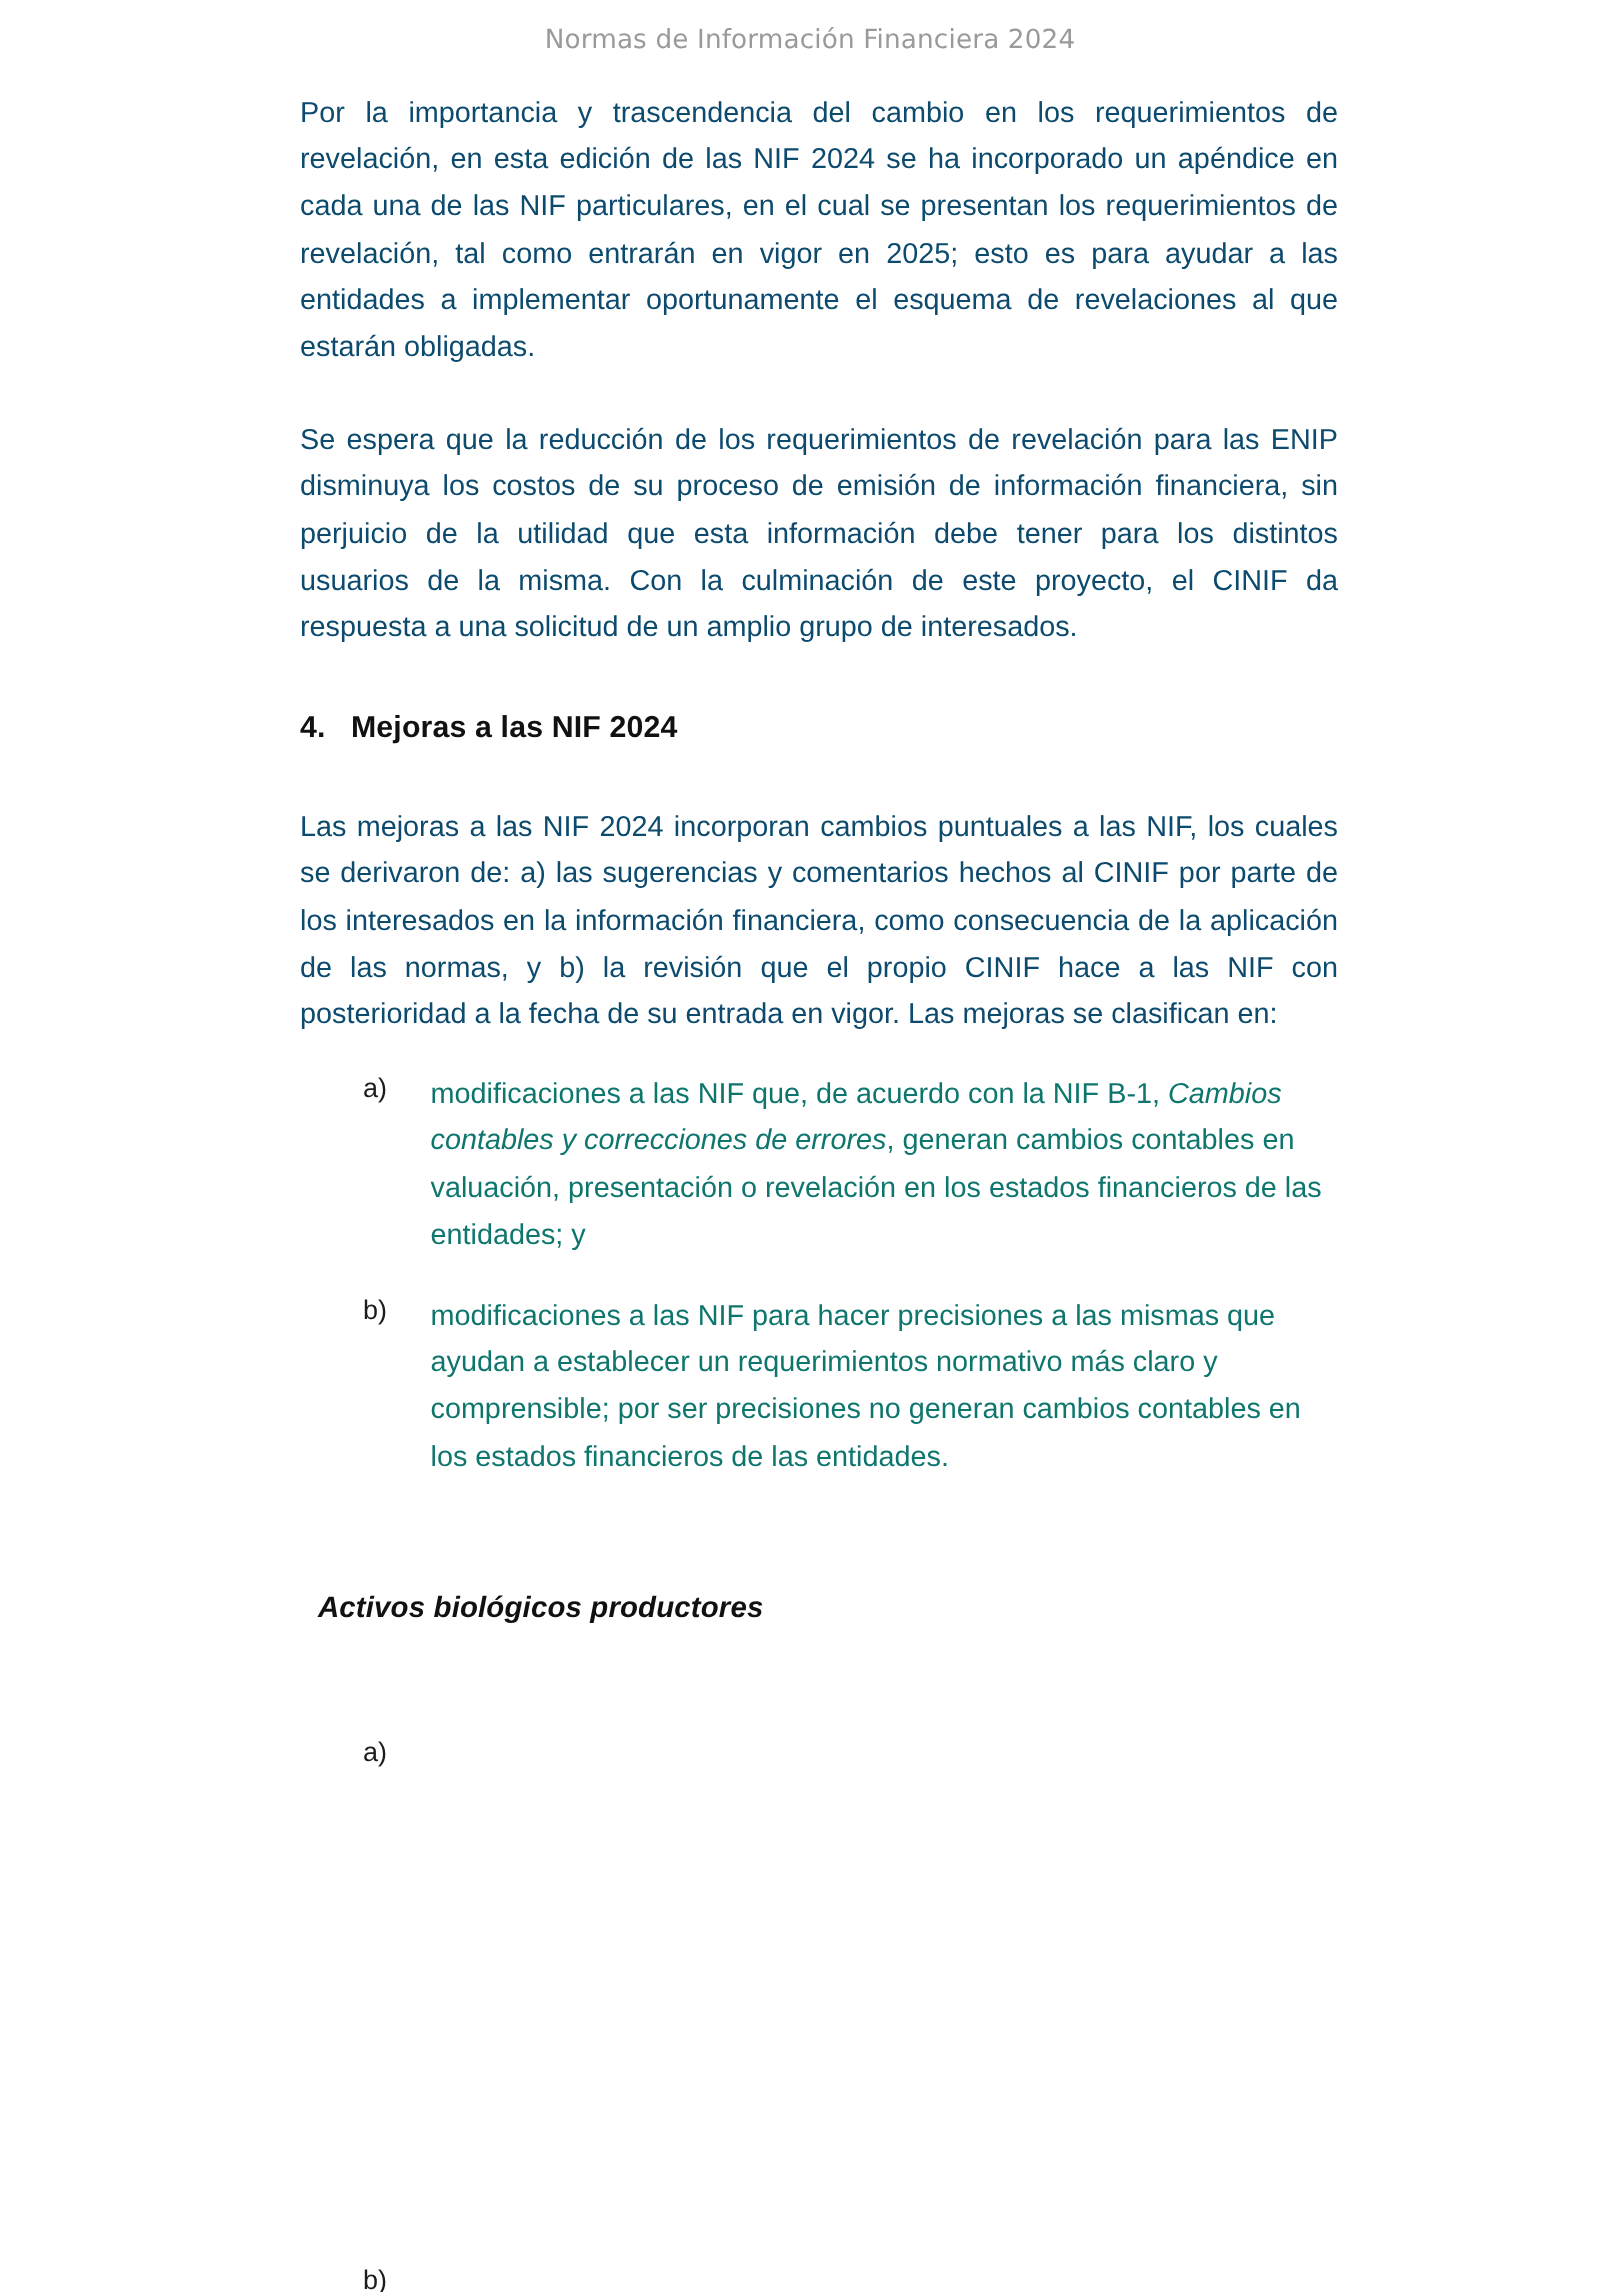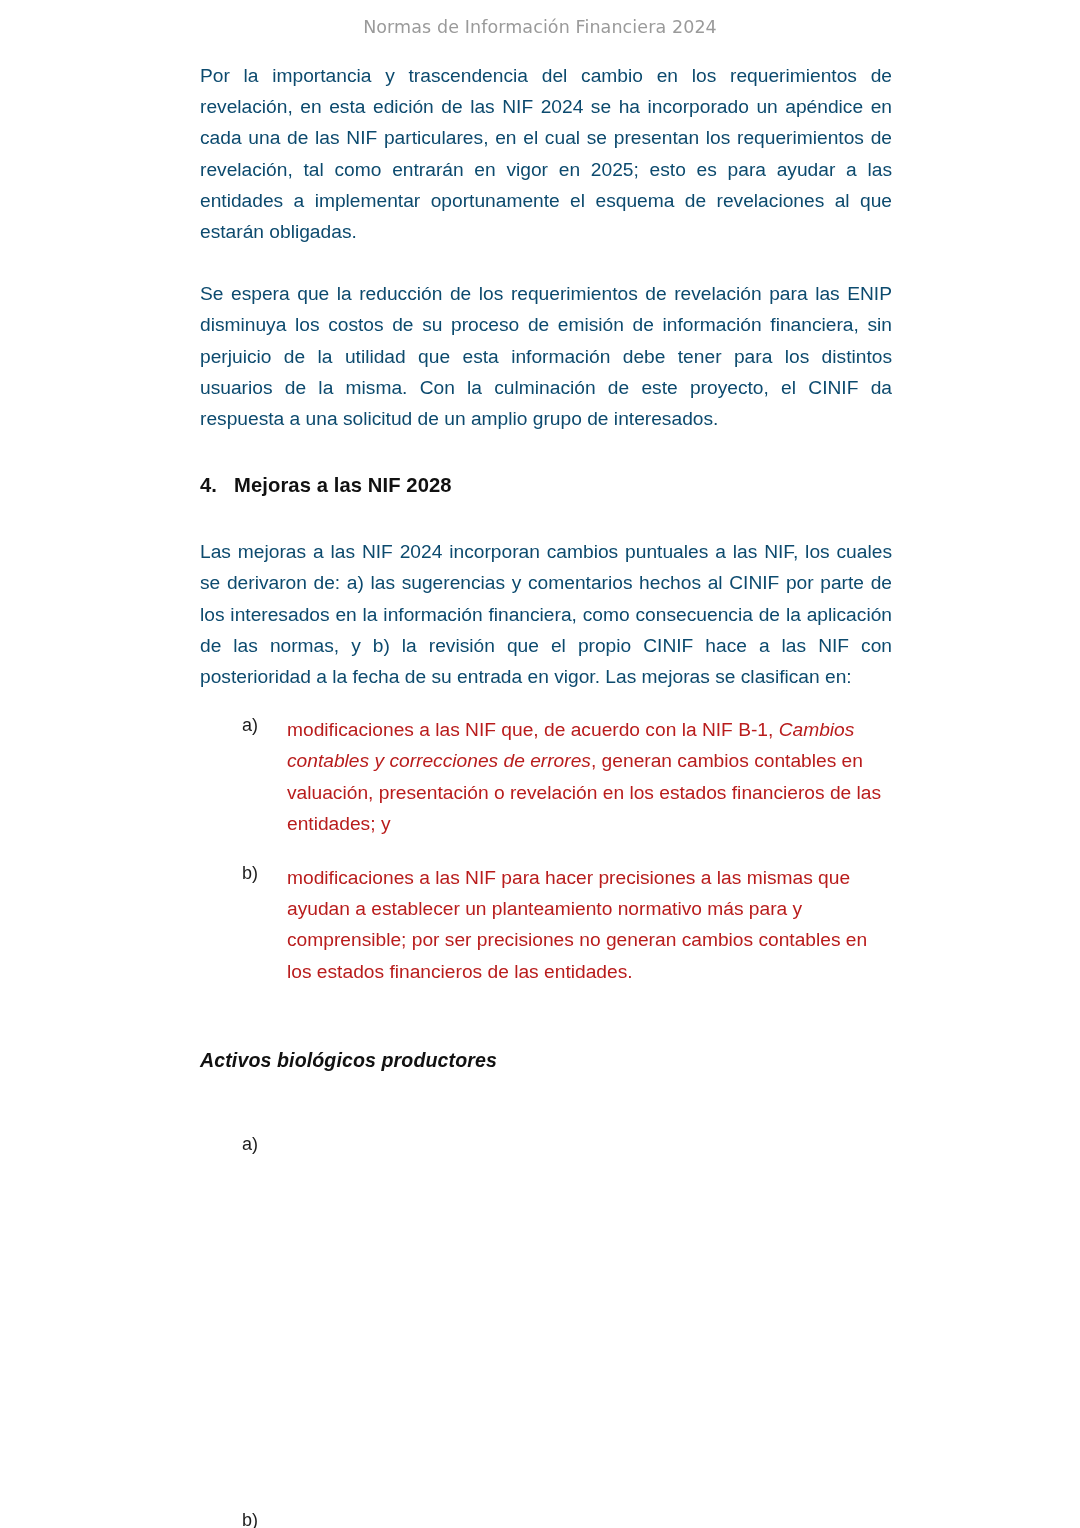--- a/index.html
+++ b/index.html
@@ -73,21 +73,21 @@
     display: flex;
     align-items: baseline;
   }
   h2.section-heading .num {
     display: inline-block;
     width: 34px;
     flex: 0 0 34px;
   }
 
   h3.sub-heading {
-    margin: 0;
+    margin: 12px;
     font-size: 19.6px;
     line-height: 30px;
     font-weight: bold;
     font-style: italic;
     color: #111111;
     letter-spacing: 0.1px;
   }
 
   
   ol.letter-list {
@@ -109,21 +109,21 @@
     top: -4px;
     font-size: 18px;
     line-height: 31.2px;
     color: #1c1c1c;
   }
   .item-text {
     font-size: 19.2px;
     line-height: 31.2px;
     text-align: justify;
     text-justify: inter-word;
-    color: #b91c1c;
+    color: #0f766e;
   }
 
   em.title-italic {
     font-style: italic;
   }
 
   
   .clipped-marker {
     position: absolute;
     left: 242px;
@@ -145,37 +145,37 @@
     <p class="body-par">Por la importancia y trascendencia del cambio en los requerimientos de revelación, en esta edición de las NIF 2024 se ha incorporado un apéndice en cada una de las NIF particulares, en el cual se presentan los requerimientos de revelación, tal como entrarán en vigor en 2025; esto es para ayudar a las entidades a implementar oportunamente el esquema de revelaciones al que estarán obligadas.</p>
 
     <div class="gap-par"></div>
 
     <p class="body-par">Se espera que la reducción de los requerimientos de revelación para las ENIP disminuya los costos de su proceso de emisión de información financiera, sin perjuicio de la utilidad que esta información debe tener para los distintos usuarios de la misma. Con la culminación de este proyecto, el CINIF da respuesta a una solicitud de un amplio grupo de interesados.</p>
 
     <div class="gap-head"></div>
 
     <h2 class="section-heading">
       <span class="num">4.</span>
-      <span>Mejoras a las NIF 2028</span>
+      <span>Mejoras a las NIF 2024</span>
     </h2>
 
     <div class="gap-head"></div>
 
     <p class="body-par">Las mejoras a las NIF 2024 incorporan cambios puntuales a las NIF, los cuales se derivaron de: a) las sugerencias y comentarios hechos al CINIF por parte de los interesados en la información financiera, como consecuencia de la aplicación de las normas, y b) la revisión que el propio CINIF hace a las NIF con posterioridad a la fecha de su entrada en vigor. Las mejoras se clasifican en:</p>
 
     <div class="gap-list"></div>
 
     <ol class="letter-list">
       <li class="list-item">
         <span class="marker">a)</span>
         <span class="item-text"><span>modificaciones a las NIF que, de acuerdo con la NIF B-1, </span><em class="title-italic">Cambios contables y correcciones de errores</em><span>, generan cambios contables en valuación, presentación o revelación en los estados financieros de las entidades; y</span></span>
       </li>
       <li class="list-item">
         <span class="marker">b)</span>
-        <span class="item-text">modificaciones a las NIF para hacer precisiones a las mismas que ayudan a establecer un planteamiento normativo más para y comprensible; por ser precisiones no generan cambios contables en los estados financieros de las entidades.</span>
+        <span class="item-text">modificaciones a las NIF para hacer precisiones a las mismas que ayudan a establecer un requerimientos normativo más claro y comprensible; por ser precisiones no generan cambios contables en los estados financieros de las entidades.</span>
       </li>
     </ol>
 
     <div class="gap-list"></div>
 
 
     <div class="gap-head"></div>
 
     <h3 class="sub-heading">Activos biológicos productores</h3>
 

